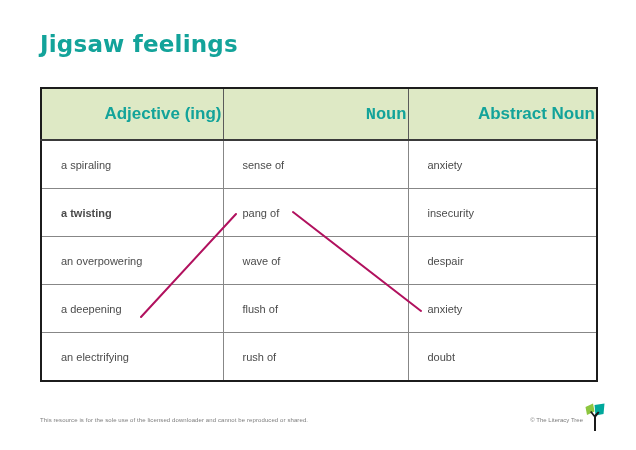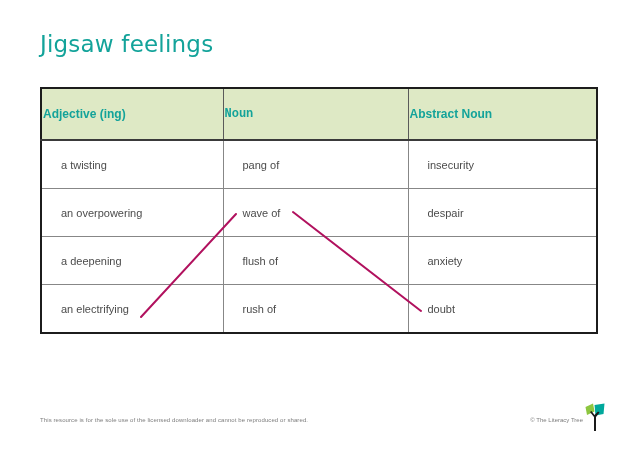--- a/index.html
+++ b/index.html
@@ -14,21 +14,21 @@
     height: 450px;
     background: #ffffff;
     overflow: hidden;
   }
   .page-title {
     position: absolute;
     left: 40px;
     top: 31px;
     font-family: "DejaVu Sans", "Liberation Sans", sans-serif;
     font-size: 23px;
-    font-weight: normal;
+    font-weight: bold;
     letter-spacing: 0.2px;
     color: #13a39a;
   }
   .table-wrap {
     position: absolute;
     left: 40px;
     top: 87px;
   }
   table.feelings {
     border-collapse: collapse;
@@ -37,23 +37,23 @@
     border: 2px solid #1c1c1c;
     background: #ffffff;
   }
   table.feelings col.c1 { width: 182px; }
   table.feelings col.c2 { width: 185px; }
   table.feelings col.c3 { width: 189px; }
   table.feelings th {
     height: 48px;
     background: #dee9c5;
     color: #13a39a;
-    font-size: 12px;
+    font-size: 17px;
     font-weight: bold;
-    text-align: left;
+    text-align: right;
     vertical-align: middle;
     border: 1px solid #5a5a5a;
     border-bottom: 2px solid #3a3a3a;
   }
   table.feelings td {
     height: 47px;
     font-size: 11px;
     color: #4b4b4b;
     text-align: left;
     vertical-align: middle;
@@ -110,21 +110,26 @@
         </colgroup>
       <thead>
         <tr>
           <th style="background: rgb(222, 233, 197); color: rgb(19, 163, 154);">Adjective (ing)</th>
           <th style="background: rgb(222, 233, 197); color: rgb(19, 163, 154); font-family: Liberation Mono, monospace;">Noun</th>
           <th style="background: rgb(222, 233, 197); color: rgb(19, 163, 154);">Abstract Noun</th>
         </tr>
       </thead>
       <tbody>
         <tr>
-          <td style="color: rgb(75, 75, 75);">a twisting</td>
+          <td style="color: rgb(75, 75, 75);">a spiraling</td>
+          <td style="color: rgb(75, 75, 75);">sense of</td>
+          <td style="color: rgb(75, 75, 75);">anxiety</td>
+        </tr>
+        <tr>
+          <td style="color: rgb(75, 75, 75); font-weight: bold;">a twisting</td>
           <td style="color: rgb(75, 75, 75);">pang of</td>
           <td style="color: rgb(75, 75, 75);">insecurity</td>
         </tr>
         <tr>
           <td style="color: rgb(75, 75, 75); margin-left: 13px;">an overpowering</td>
           <td style="color: rgb(75, 75, 75);">wave of</td>
           <td style="color: rgb(75, 75, 75);">despair</td>
         </tr>
         <tr>
           <td style="color: rgb(75, 75, 75);">a deepening</td>

